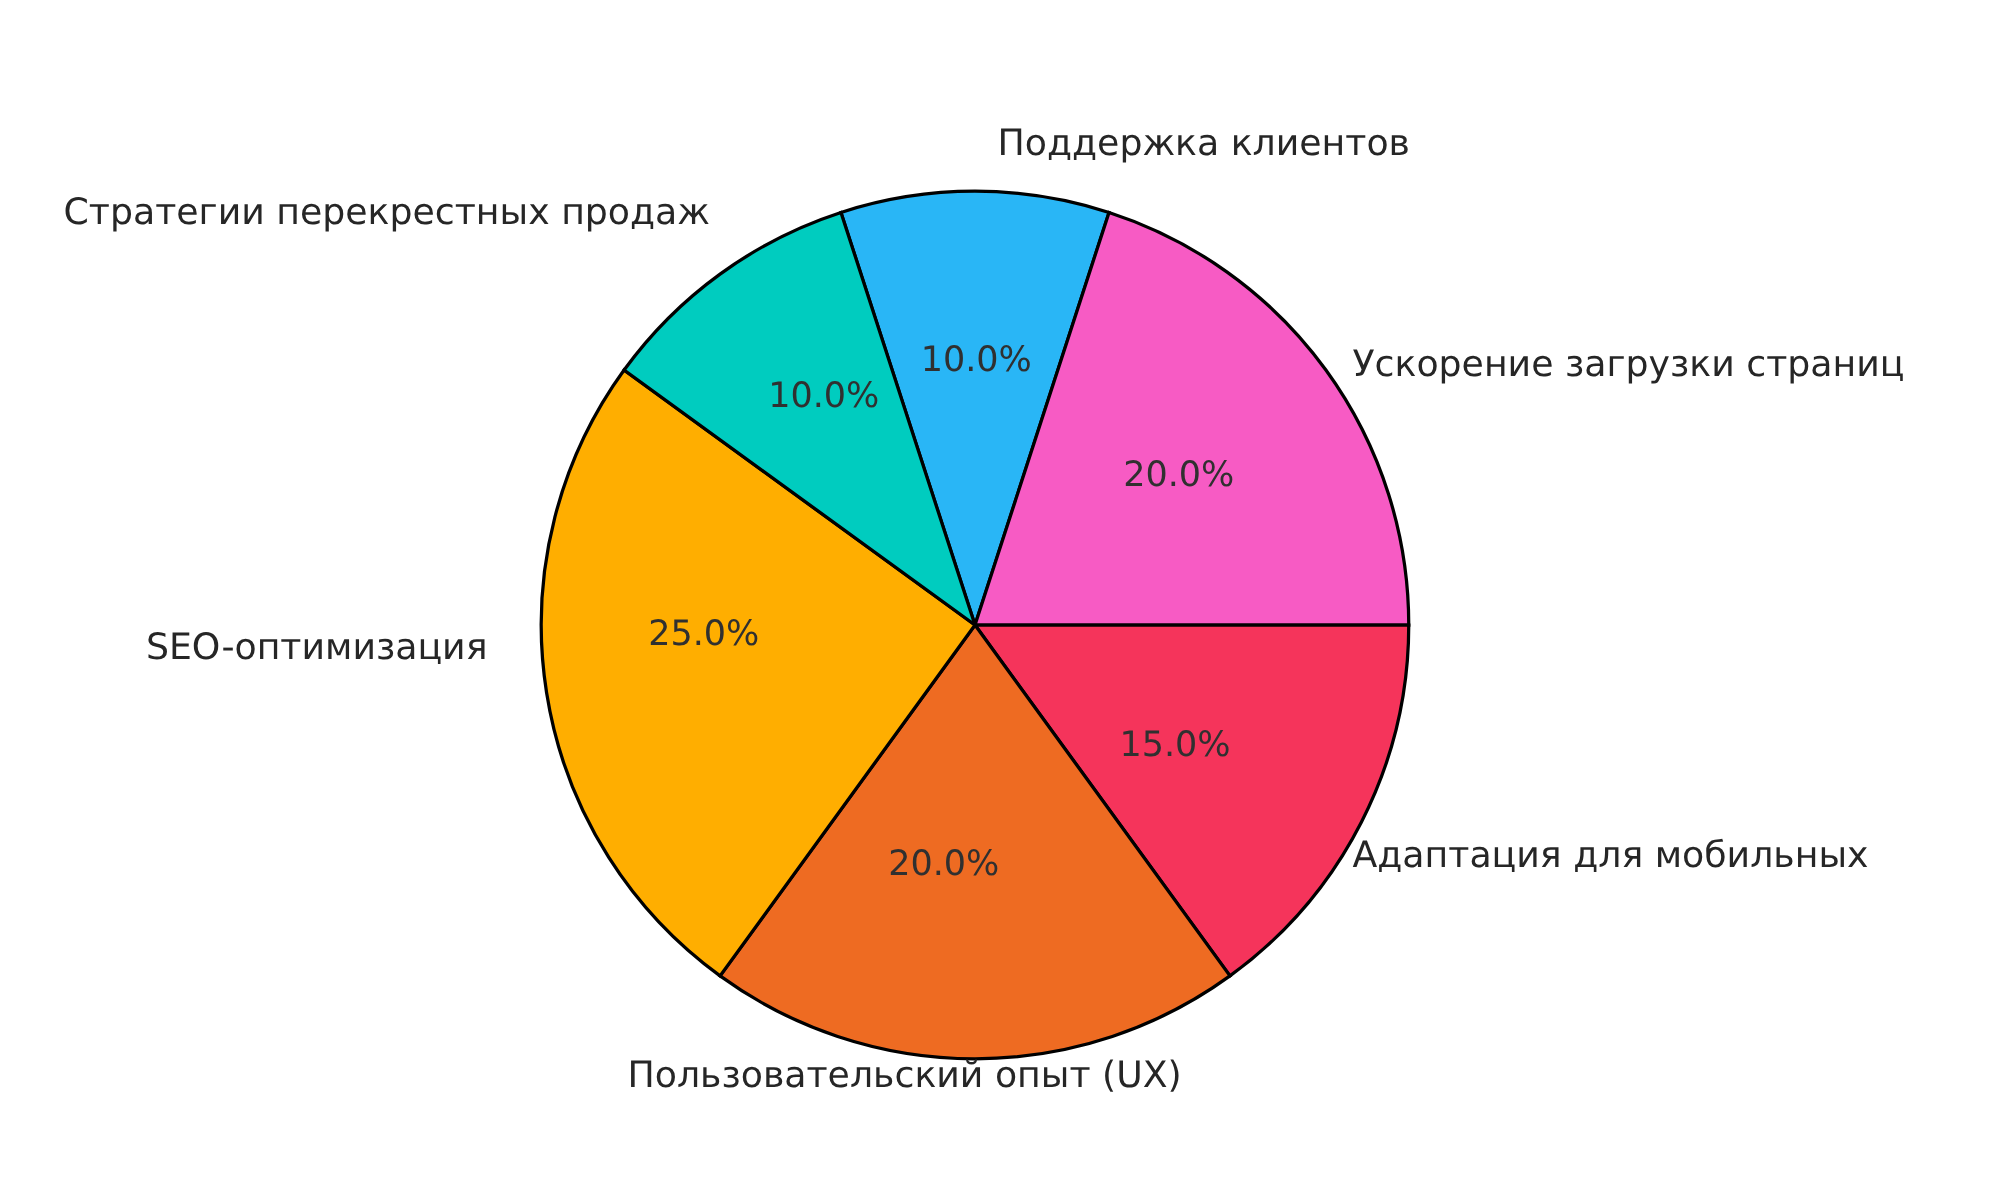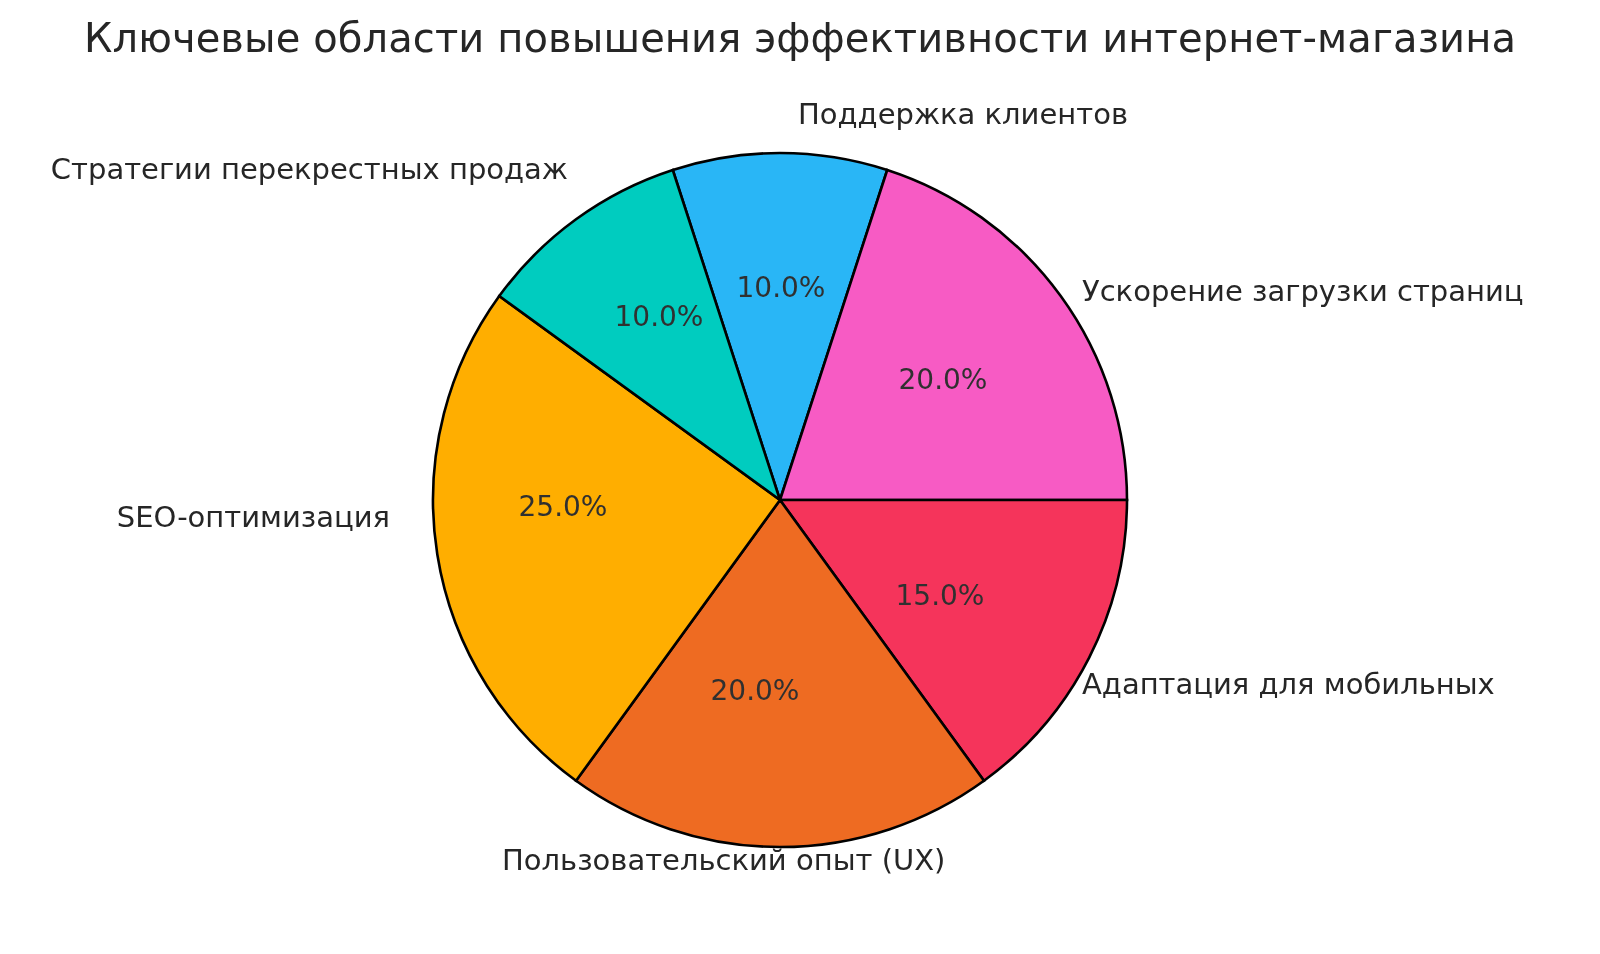--- a/index.html
+++ b/index.html
@@ -61,21 +61,20 @@
     font-size: 29px;
     fill: #262626;
     dominant-baseline: middle;
   }
 </style>
 </head>
 <body>
 
 <div id="figure">
 
-  <div id="chart-title">Ключевые области повышения эффективности интернет-магазина</div>
 
   <svg id="pie-svg" viewBox="0 0 1600 954">
     <g id="wedges-group">
         <path d="M 780 500 L 672.77 169.98 A 347 347 0 0 1 887.23 169.98 Z" class="wedge-path" fill="#29B6F6" stroke="#000000"></path>
         <path d="M 780 500 L 887.23 169.98 A 347 347 0 0 1 1127.00 500.00 Z" class="wedge-path" fill="#F75BC4" stroke="#000000"></path>
         <path d="M 780 500 L 1127.00 500.00 A 347 347 0 0 1 983.96 780.73 Z" class="wedge-path" fill="#F5345B" stroke="#000000"></path>
         <path d="M 780 500 L 983.96 780.73 A 347 347 0 0 1 576.04 780.73 Z" class="wedge-path" fill="#EE6B22" stroke="#000000"></path>
         <path d="M 780 500 L 576.04 780.73 A 347 347 0 0 1 499.27 296.04 Z" class="wedge-path" fill="#FFAE00" stroke="#000000"></path>
         <path d="M 780 500 L 499.27 296.04 A 347 347 0 0 1 672.77 169.98 Z" class="wedge-path" fill="#00CCBF" stroke="#000000"></path>
       </g>

